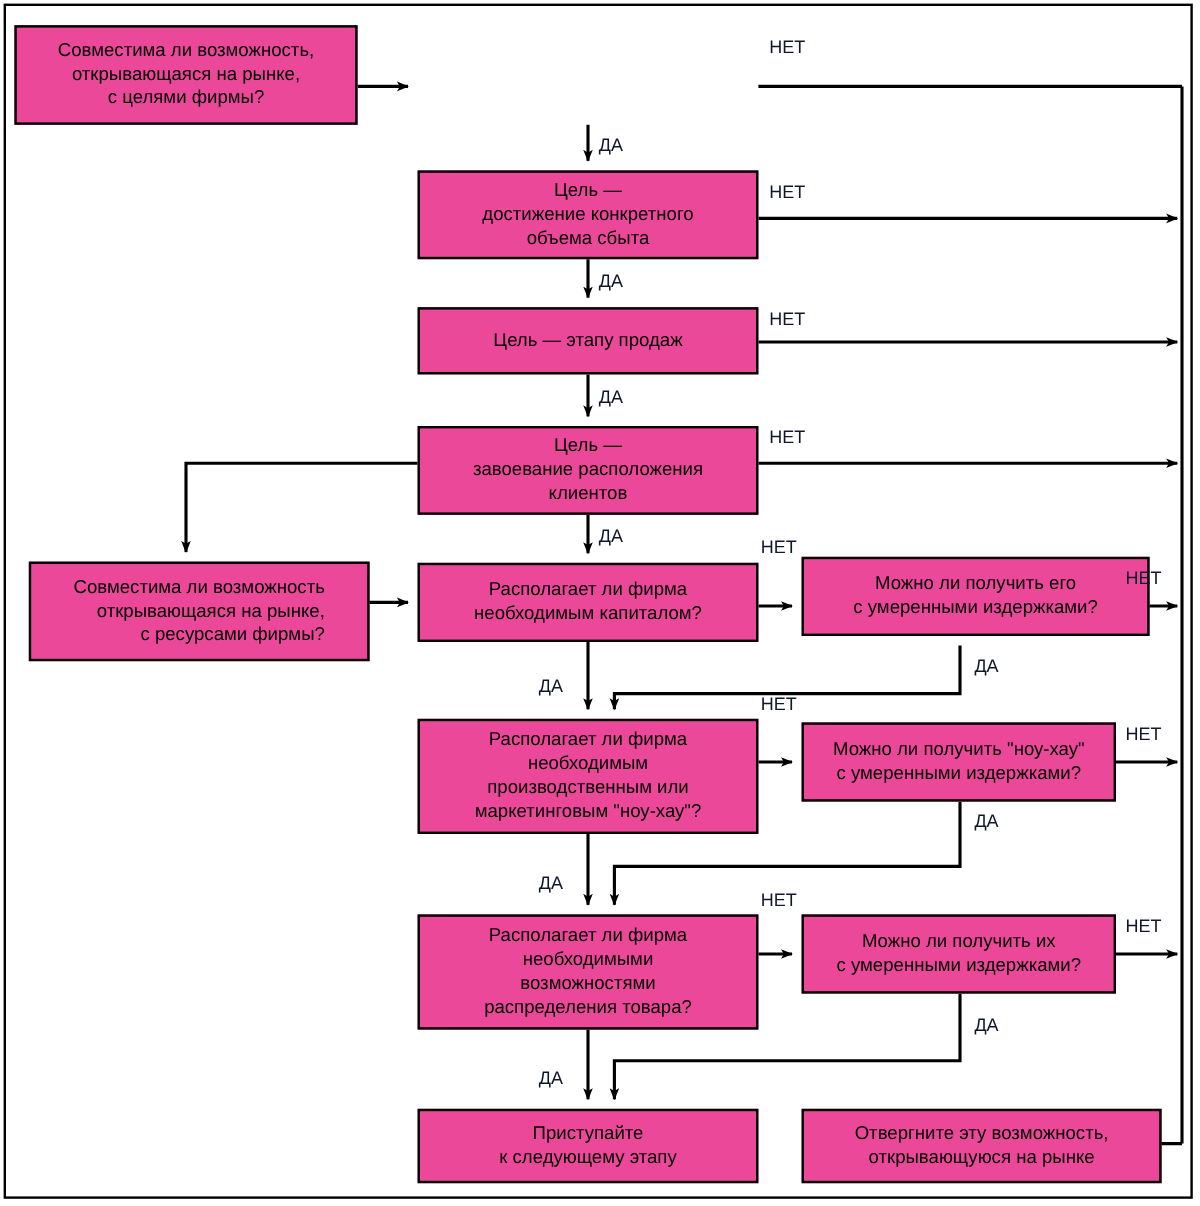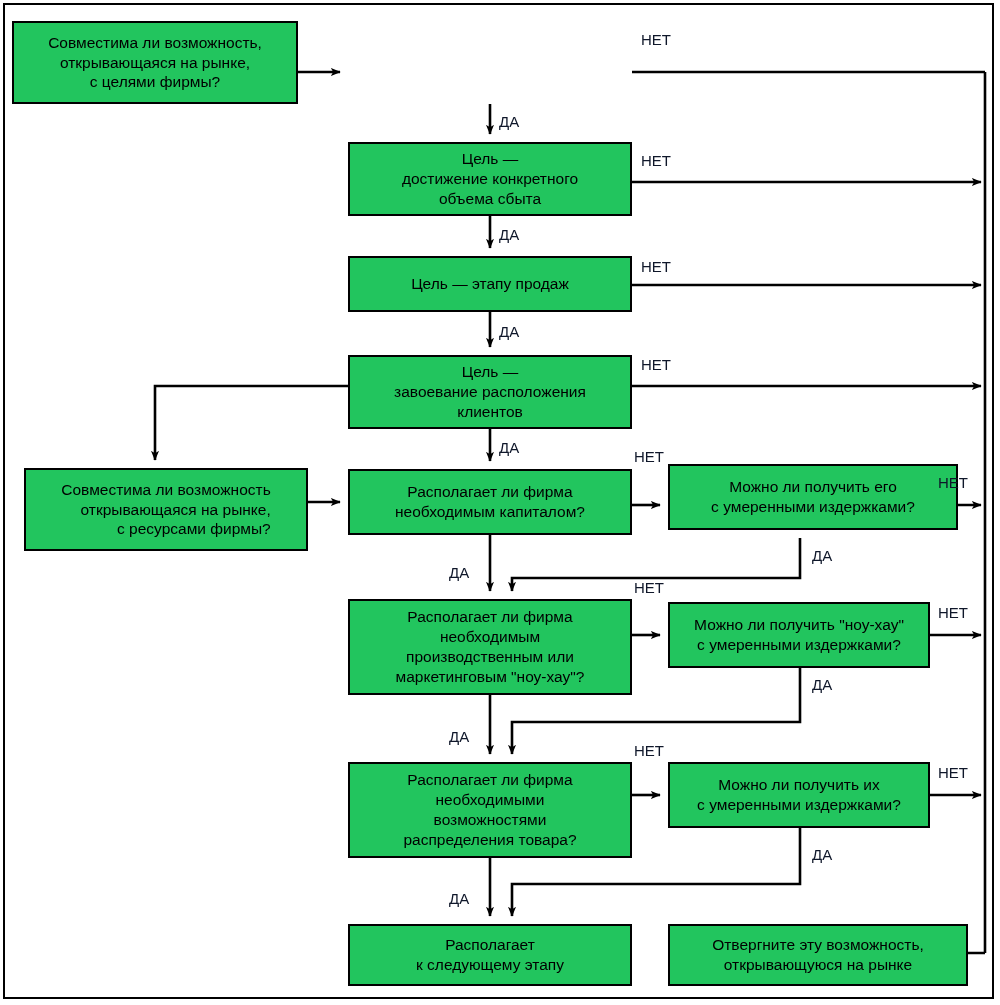--- a/index.html
+++ b/index.html
@@ -28,21 +28,21 @@
     position: absolute;
     left: 0;
     top: 0;
     width: 1000px;
     height: 1005px;
     pointer-events: none;
   }
   .node {
     position: absolute;
     border: 2.5px solid #000000;
-    background: #22c55e;
+    background: #ec4899;
     box-sizing: border-box;
     display: flex;
     align-items: center;
     justify-content: center;
     text-align: center;
     font-size: 15.5px;
     line-height: 1.28;
     color: #000000;
     padding: 2px 6px;
     white-space: pre-line;
@@ -157,21 +157,21 @@
 с умеренными издержками?</div>
 
   <div class="node" style="left:348px;top:762px;width:284px;height:96px;">Располагает ли фирма
 необходимыми
 возможностями
 распределения товара?</div>
 
   <div class="node" style="left:668px;top:762px;width:262px;height:66px;">Можно ли получить их
 с умеренными издержками?</div>
 
-  <div class="node" style="left:348px;top:924px;width:284px;height:62px;">Располагает
+  <div class="node" style="left:348px;top:924px;width:284px;height:62px;">Приступайте
 к следующему этапу</div>
 
   <div class="node" style="left:668px;top:924px;width:300px;height:62px;">Отвергните эту возможность,
 открывающуюся на рынке</div>
 
   <div class="edge-label" style="left:641px;top:32px;">НЕТ</div>
   <div class="edge-label" style="left:499px;top:114px;">ДА</div>
   <div class="edge-label" style="left:641px;top:153px;">НЕТ</div>
   <div class="edge-label" style="left:499px;top:227px;">ДА</div>
   <div class="edge-label" style="left:641px;top:259px;">НЕТ</div>

